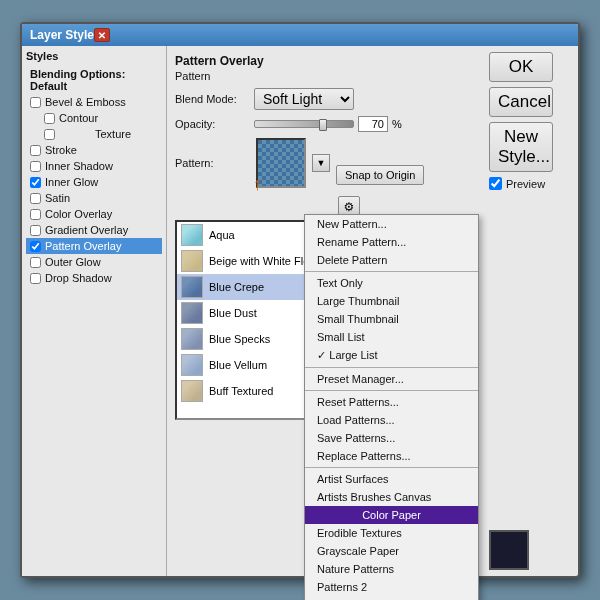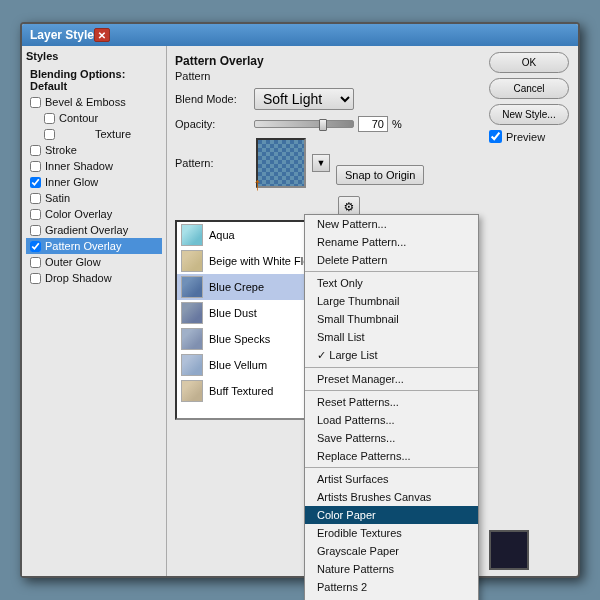--- a/index.html
+++ b/index.html
@@ -233,48 +233,49 @@
       z-index: 100;
     }
     .ctx-item {
       padding: 3px 12px;
       font-size: 11px;
       cursor: pointer;
       color: #111;
       white-space: nowrap;
     }
     .ctx-item.active-highlight {
-      background: #0c4a6e;
+      background: #4c1d95;
       color: white;
+      text-align: center;
     }
     .ctx-item.checked::before {
       content: '✓ ';
     }
     .ctx-divider {
       height: 1px;
       background: #aaa;
       margin: 2px 0;
     }
     
     .right-panel {
       width: 95px;
       padding: 6px;
       display: flex;
       flex-direction: column;
       gap: 5px;
     }
     .action-btn {
       background: linear-gradient(to bottom, #f0f0f0, #d8d8d8);
       border: 1px solid #888;
-      border-radius: 11px;
+      border-radius: 3px;
       padding: 4px 8px;
-      font-size: 10px;
+      font-size: 17px;
       cursor: pointer;
       text-align: center;
-      width: 80px;
+      width: 64px;
     }
     .action-btn.ok-btn {
       background: linear-gradient(to bottom, #f0f0f0, #d8d8d8);
     }
     .preview-swatch {
       width: 40px;
       height: 40px;
       background: #1a1a2e;
       border: 2px solid #555;
       margin-top: auto;

